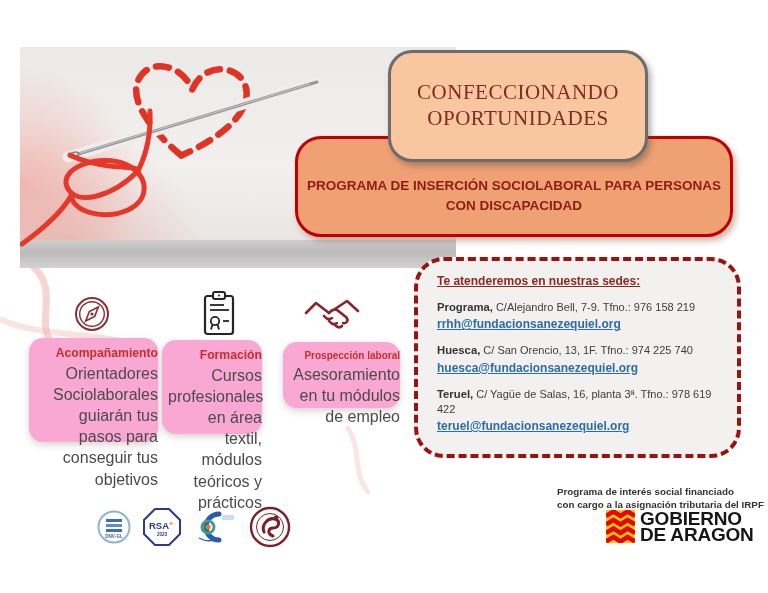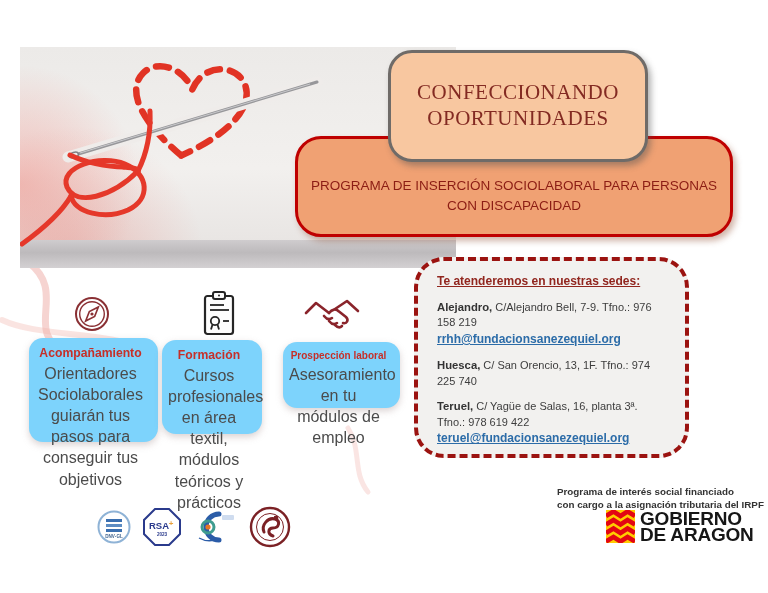--- a/index.html
+++ b/index.html
@@ -32,48 +32,48 @@
     background:#f8c7a0; border:3px solid #6f6b68; border-radius:24px; z-index:30;
     box-shadow:3px 4px 6px rgba(80,80,80,.45);
     display:flex; flex-direction:column; justify-content:center; align-items:center;
     font-family:"Liberation Serif", serif; color:#832a22;
     font-size:21px; letter-spacing:.5px; line-height:1.22; text-align:center;margin-left:20px;
   }
   .subtitle-box {
     position:absolute; left:295px; top:136px; width:438px; height:101px;
     background:#f0a173; border:3px solid #bf0000; border-radius:26px; z-index:20;
     box-shadow:3px 4px 6px rgba(140,70,40,.4);
-    color:#8c1d14; font-weight:normal; font-size:13.5px; line-height:1.45;
+    color:#8c1d14; font-weight:bold; font-size:13.5px; line-height:1.45;
     text-align:center; padding-top:37px; white-space:nowrap;
   }
 
   
   .sedes-box {
-    position:absolute; left:414px; top:257px; width:275px; height:201px;
+    position:absolute; left:414px; top:257px; width:327px; height:201px;
     border:4px dashed #9b1310; border-radius:30px; background:#f2f1ef; z-index:15;
     padding:13px 18px 10px 19px; color:#3d3d3d;
   }
   .sedes-heading {
     color:#91261e; font-weight:bold; font-size:12px; text-decoration:underline;
     margin-bottom:12px;
   }
   .sede { margin-bottom:11px; font-size:11px; line-height:1.35; }
   .sede-city { font-weight:bold; color:#343434; font-size:11.3px; }
   .sede-details { margin-left:3px; }
   .sede-email {
     display:inline-block; color:#2c6ca8; font-weight:bold;
     text-decoration:underline; font-size:12px; margin-top:1px; cursor:pointer;
   }
 
   
   .feat-icon { position:absolute; z-index:6; }
   .card {
-    position:absolute; background:#7dd3fc; border-radius:14px; z-index:5;
+    position:absolute; background:#f9a8d4; border-radius:14px; z-index:5;
     box-shadow:0 3px 7px rgba(160,140,140,.38);
-    text-align:center; padding:8px 12px 6px 6px;
+    text-align:right; padding:8px 0 6px 6px;
   }
   .card-title { color:#c62f28; font-weight:bold; font-size:12.2px; margin-bottom:3px; white-space:nowrap; }
   .card-text { color:#4b4b4b; font-size:16px; line-height:1.32; }
 
   
   .logo { position:absolute; z-index:4; }
   .funding {
     position:absolute; left:557px; top:486px; width:215px;
     font-size:9.8px; font-weight:bold; color:#333; line-height:1.3;
   }
@@ -130,26 +130,27 @@
 
   <div class="subtitle-box">
     <div>PROGRAMA DE INSERCIÓN SOCIOLABORAL PARA PERSONAS</div>
     <div>CON DISCAPACIDAD</div>
   </div>
 
   <div class="sedes-box">
     <div class="sedes-heading">Te atenderemos en nuestras sedes:</div>
 
     <div class="sede">
-      <span class="sede-city">Alejandro,</span><span class="sede-details">C/Alejandro Bell, 7-9.  Tfno.: 976 158 219</span><br>
+      <span class="sede-city">Programa,</span><span class="sede-details">C/Alejandro Bell, 7-9.  Tfno.: 976 158 219</span><br>
       <a class="sede-email">rrhh@fundacionsanezequiel.org</a>
     </div>
 
     <div class="sede">
       <span class="sede-city">Huesca,</span><span class="sede-details">C/ San Orencio, 13, 1F. Tfno.: 974 225 740</span><br>
+      <a class="sede-email">huesca@fundacionsanezequiel.org</a>
     </div>
 
     <div class="sede">
       <span class="sede-city">Teruel,</span><span class="sede-details">C/ Yagüe de Salas, 16, planta 3ª. Tfno.: 978 619 422</span><br>
       <a class="sede-email">teruel@fundacionsanezequiel.org</a>
     </div>
   </div>
 
   <svg class="feat-icon" style="left:70px; top:292px;" width="44" height="44" viewBox="0 0 44 44">
     <circle cx="22" cy="22" r="16" fill="none" stroke="#8a3034" stroke-width="2"></circle>

